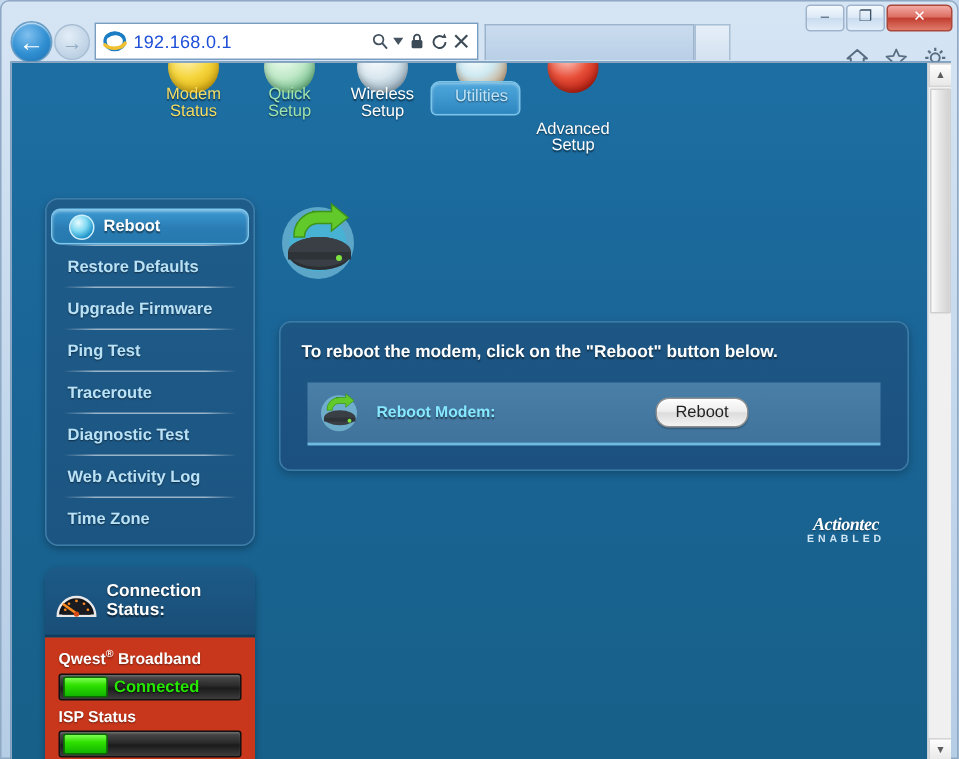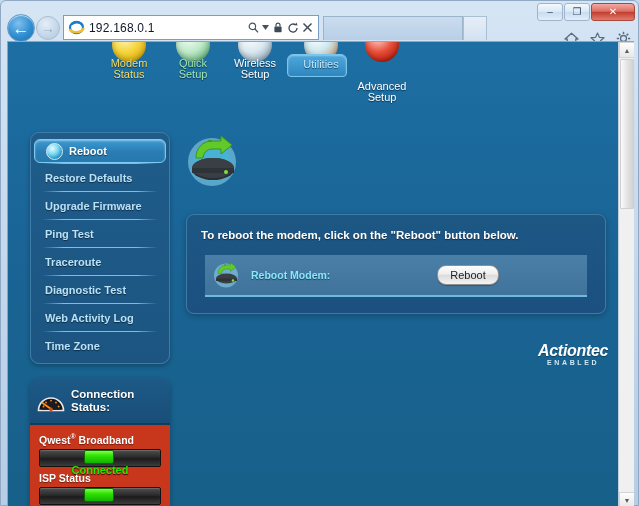--- a/index.html
+++ b/index.html
@@ -66,21 +66,21 @@
     background: #ffffff;
     border: 1px solid #7a9ec1;
     display: flex; align-items: center; padding: 0 3px;
   }
   #ie-icon {
     width: 17px; height: 17px; margin: 0 4px 0 1px;
     position: relative;
     flex: 0 0 auto;
   }
   #address-text {
-    flex: 1; font-size: 12px; color: #0f172a; letter-spacing: .2px;
+    flex: 1; font-size: 12px; color: #1d4ed8; letter-spacing: .2px;
     white-space: nowrap; overflow: hidden;
   }
   .addr-icon {
     width: 15px; height: 20px; flex: 0 0 auto;
     display: flex; align-items: center; justify-content: center;
     font-size: 12px; color: #3d4a57;
   }
   #tabstrip {
     position: absolute; left: 322px; top: 3px; width: 140px; height: 24px;
     background: linear-gradient(to bottom, #cadcef, #b9cfe6);
@@ -233,21 +233,20 @@
   }
   .cs-label sup { font-size: 7px; }
   .cs-bar {
     height: 18px; width: 122px;
     background: linear-gradient(to bottom, #4e4e4e 0%, #2a2a2a 45%, #1b1b1b 55%, #3d3d3d 100%);
     border: 1px solid #111;
     border-radius: 2px;
     display: flex; align-items: center;
     margin-bottom: 5px;
     box-shadow: inset 0 1px 1px rgba(255,255,255,.18);
-    flex-direction: column;
   }
   .cs-led {
     width: 30px; height: 14px; margin: 0 4px 0 2px;
     background: linear-gradient(to bottom, #7dff52 0%, #2fe000 40%, #12b400 100%);
     border: 1px solid #0a6b00; border-radius: 2px;
     flex: 0 0 auto;
   }
   .cs-bar-text {
     font-size: 11px; font-weight: bold; color: #25e800;
     text-shadow: 0 1px 1px rgba(0,0,0,.8);
@@ -310,23 +309,23 @@
     box-shadow: 0 1px 1px rgba(0,0,0,.25), inset 0 1px 1px rgba(255,255,255,.9);
     margin-right: 78px;
   }
 
   
   #actiontec {
     position: absolute; left: 352px; top: 212px;
     text-align: center;
   }
   #at-word {
-    font-family: Liberation Sans, sans-serif;
+    font-family: Liberation Serif, serif;
     font-style: italic; font-weight: bold;
-    font-size: 16px; color: #ffffff;
+    font-size: 12px; color: #ffffff;
     letter-spacing: -.3px;
     text-shadow: 0 1px 1px rgba(0,0,0,.35);
   }
   #at-sub {
     font-size: 7px; letter-spacing: 2.6px; color: #cfe6f5;
     font-weight: bold; margin-top: -1px;
   }
 </style>
 </head>
 <body>

